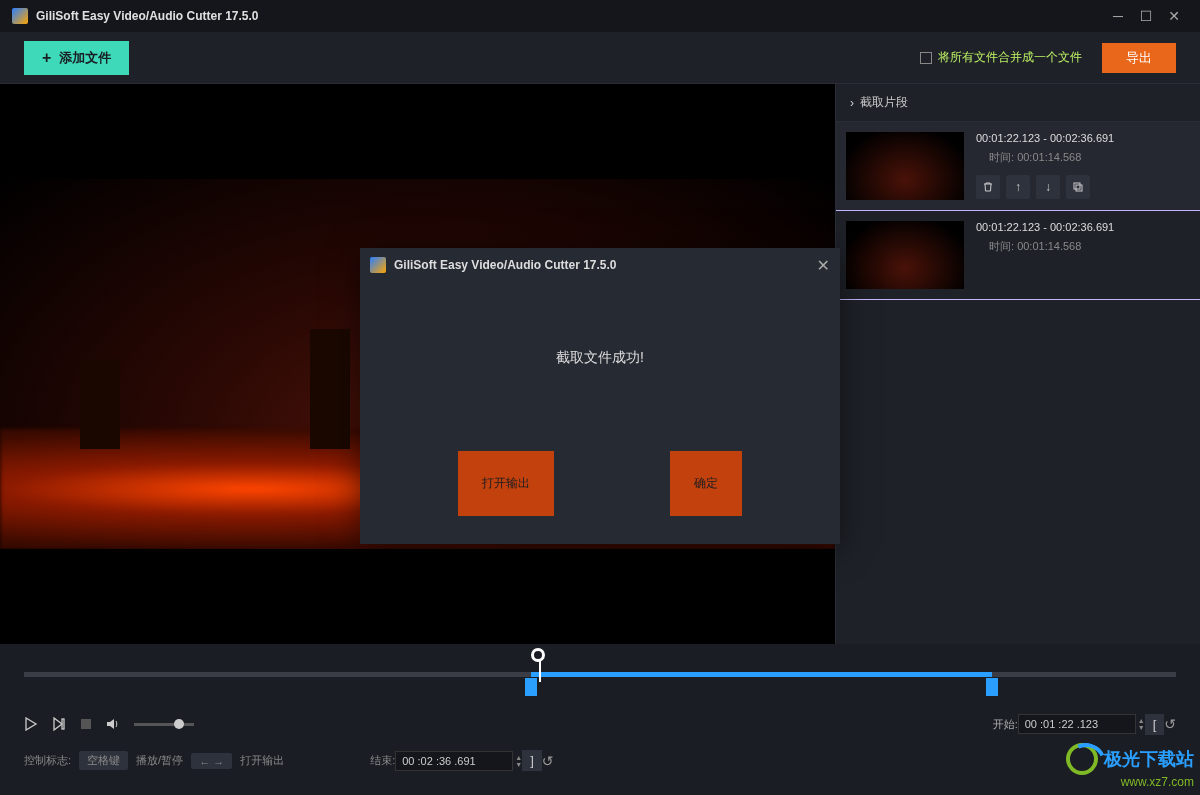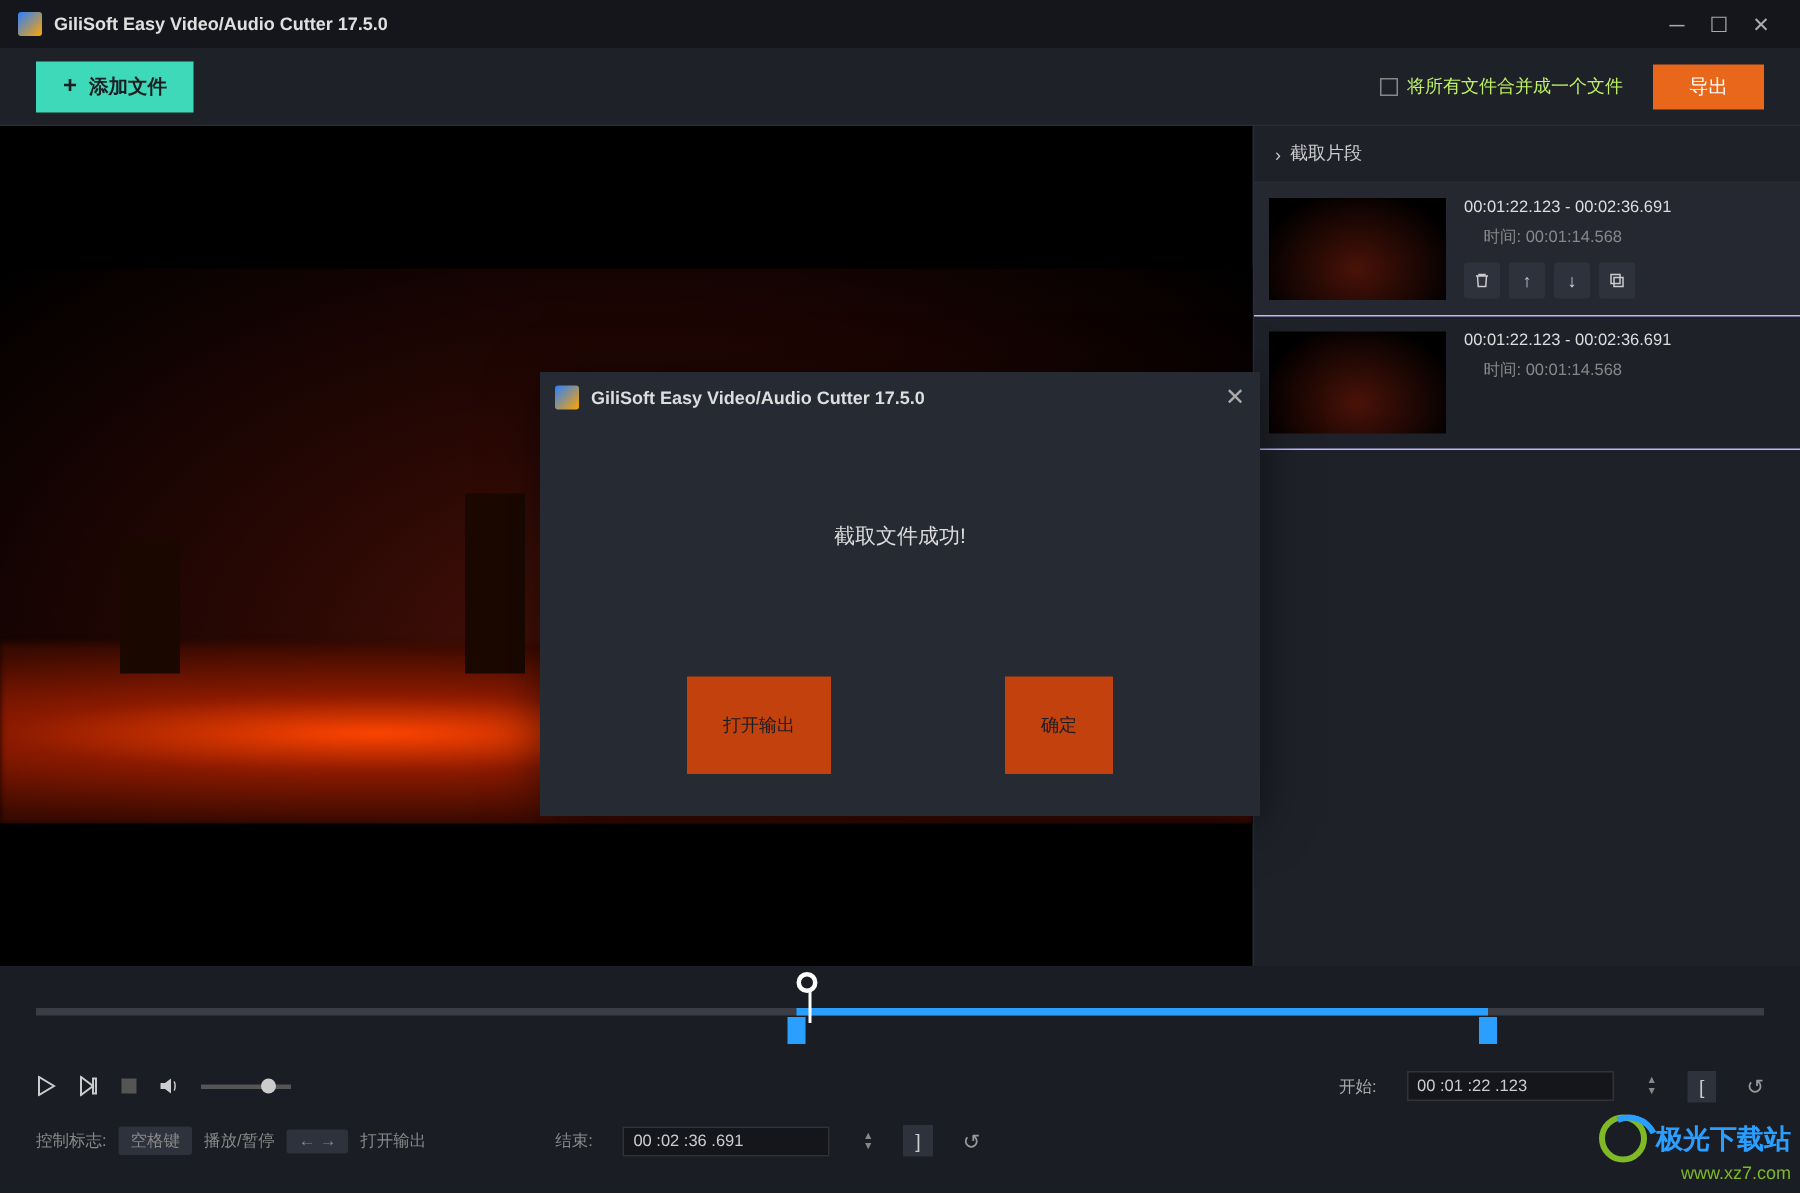--- a/index.html
+++ b/index.html
@@ -49,27 +49,27 @@
 .track-handle { position: absolute; width: 12px; height: 18px; background: #2a9fff; top: 22px; border-top-left-radius: 0; border-top-right-radius: 0;}
 .track-handle.start { left: 43.5%; }
 .track-handle.end { left: 83.5%; }
 .track-playline { position:absolute; left:44.7%; top:0; width:2px; height:26px; background:#fff; }
 .track-playhead { position: absolute; width: 14px; height: 14px; border: 3px solid #fff; background: #1a1d23; border-radius: 50%; top: -8px; left: 44%; }
 
 .controls-row { display: flex; align-items: center; gap: 14px; font-size: 11px; color: #aaa; height: 32px; }
 .ctrl-btn { color: #ccc; font-size: 14px; cursor: pointer; display:flex; align-items:center; }
 .vol-slider { width: 60px; height: 3px; background: #555; position: relative; }
 .vol-slider .knob { position: absolute; width: 10px; height: 10px; background: #ccc; border-radius: 50%; top: -4px; left: 40px; }
-.time-input { background: #14161b; border: 1px solid #333; color: #ccc; padding: 3px 6px; font-size: 11px; width: 138px; }
+.time-input { background: #14161b; border: 1px solid #333; color: #ccc; padding: 3px 6px; font-size: 11px; width: 118px; }
 .spinner { display: inline-flex; flex-direction: column; margin-left: 2px; }
 .spinner span { font-size: 7px; color: #888; line-height: 7px; cursor: pointer; }
 .bracket-btn { background: #2e323c; padding: 3px 8px; color: #ccc; font-size: 13px; cursor: pointer; }
 .reset-btn { color: #999; font-size: 14px; cursor: pointer; }
 .btn-cut { background: #2e323c; color: #ddd; padding: 14px 50px; font-size: 13px; cursor: pointer; margin-left: auto; }
-.ctrl-group { display:flex; align-items:center; gap:20px; }
+.ctrl-group { display:flex; align-items:center; gap:0; }
 .ctrl-flex { flex:1; }
 
 .help-row { display: flex; align-items: center; gap: 8px; font-size: 11px; color: #888; margin-top: 10px; }
 .key-badge { background: #2e323c; padding: 2px 8px; border-radius: 2px; }
 
 .dialog { position: absolute; left: 360px; top: 248px; width: 480px; height: 296px; background: #262a33; box-shadow: 0 4px 30px rgba(0,0,0,0.5); display: flex; flex-direction: column; }
 .dialog-titlebar { height: 34px; display: flex; align-items: center; padding: 0 10px; }
 .dialog-titlebar .app-icon { width: 16px; height: 16px; background: linear-gradient(135deg, #2a7fff, #ffa500); border-radius: 2px; margin-right: 8px; }
 .dialog-titlebar .dtitle { font-size: 12px; color: #ddd; font-weight: bold; flex: 1; }
 .dialog-titlebar .dclose { color: #aaa; font-size: 16px; cursor: pointer; }

